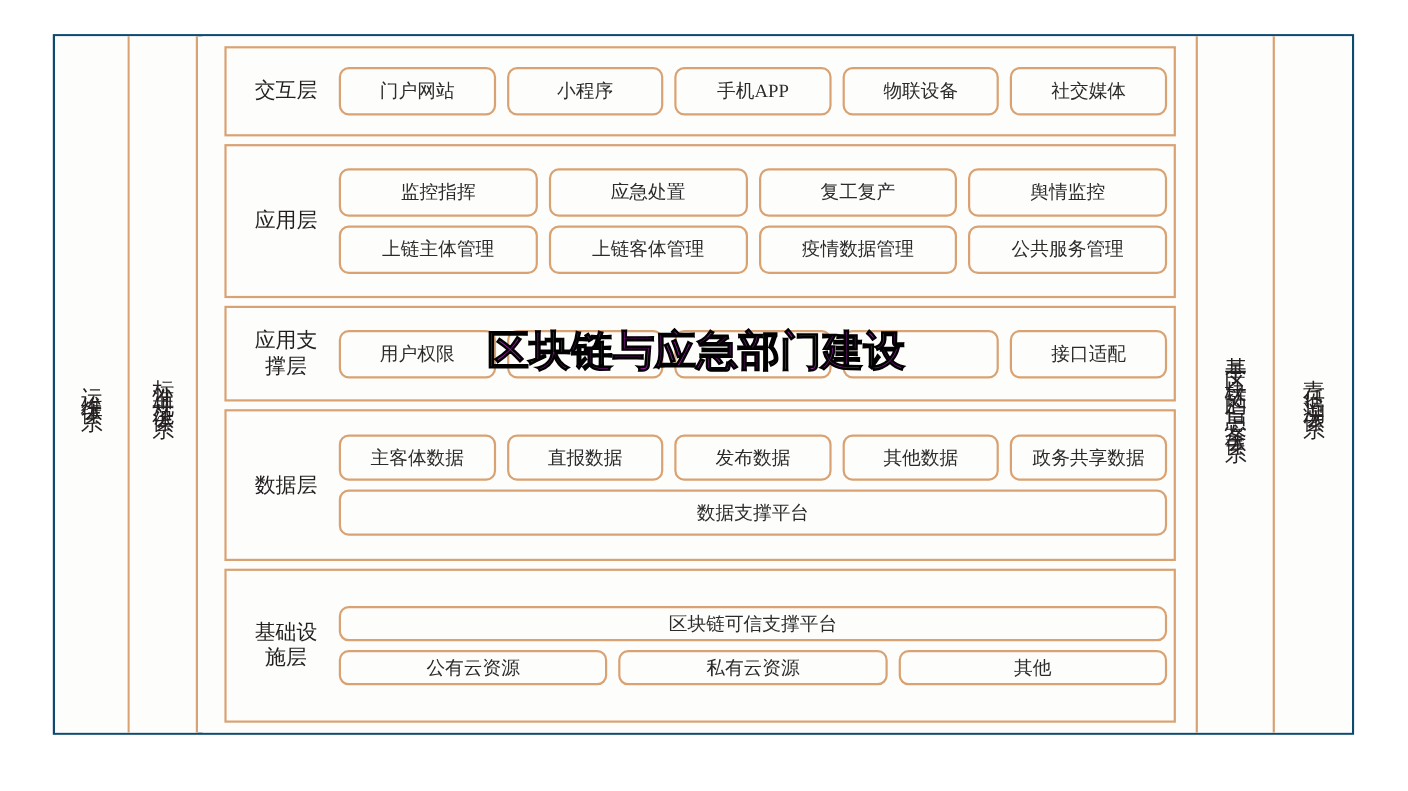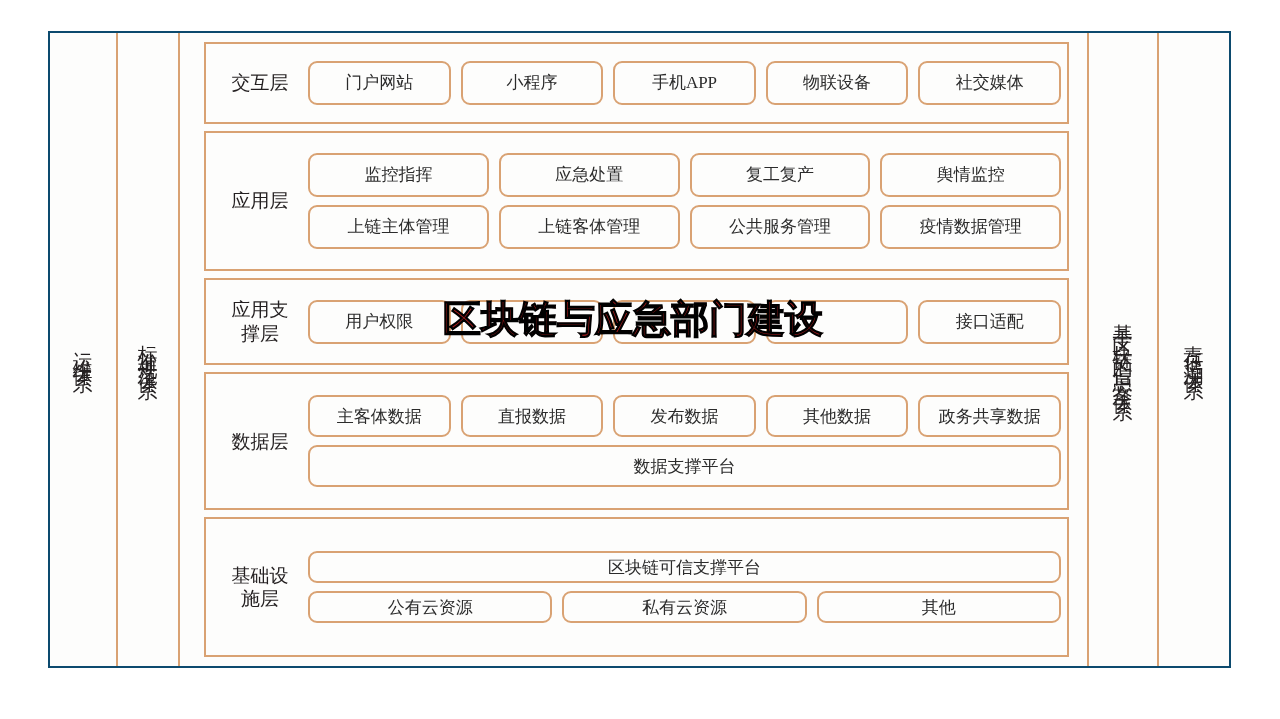--- a/index.html
+++ b/index.html
@@ -159,21 +159,21 @@
   
   .overlay-title {
     position: absolute;
     left: 443px;
     top: 300px;
     font-family: "DejaVu Sans", "Liberation Sans", sans-serif;
     font-weight: bold;
     font-size: 38px;
     line-height: 1;
     letter-spacing: 0px;
-    color: #b91c1c;
+    color: #a21caf;
     white-space: nowrap;
     z-index: 30;
     -webkit-text-stroke: 1.1px #000000;
   }
 </style>
 </head>
 <body>
 
 <div id="canvas">
 
@@ -209,22 +209,22 @@
         <div class="layer-body">
           <div class="row">
             <div class="node">监控指挥</div>
             <div class="node">应急处置</div>
             <div class="node">复工复产</div>
             <div class="node">舆情监控</div>
           </div>
           <div class="row">
             <div class="node">上链主体管理</div>
             <div class="node">上链客体管理</div>
+            <div class="node">疫情数据管理</div>
             <div class="node">公共服务管理</div>
-            <div class="node">疫情数据管理</div>
           </div>
         </div>
       </div>
 
       <div class="layer layer-support">
         <div class="layer-label">应用支
 撑层</div>
         <div class="layer-body">
           <div class="row">
             <div class="node">用户权限</div>

